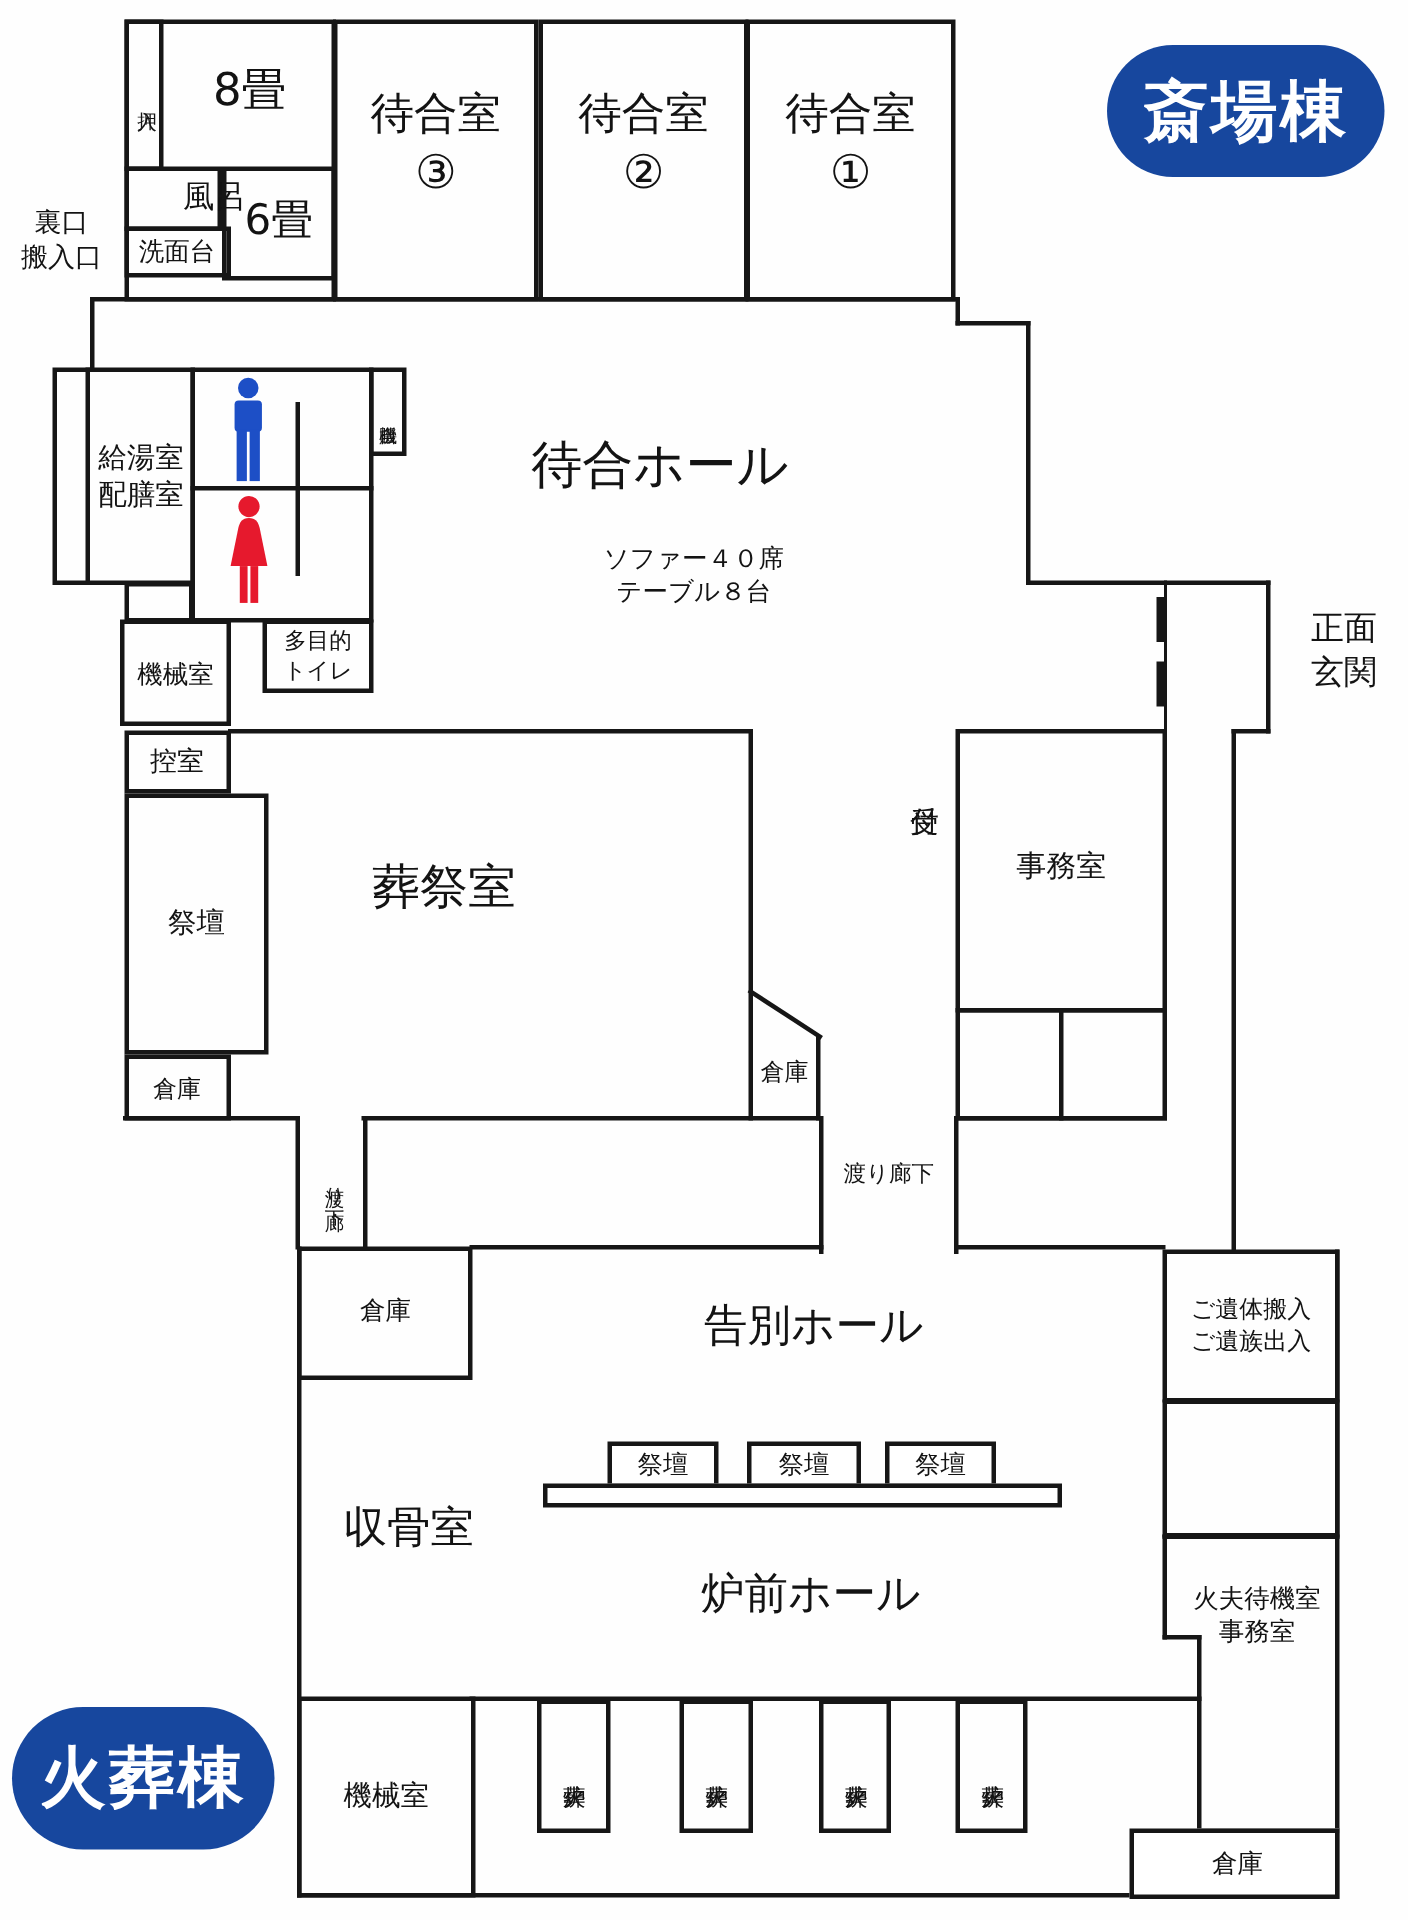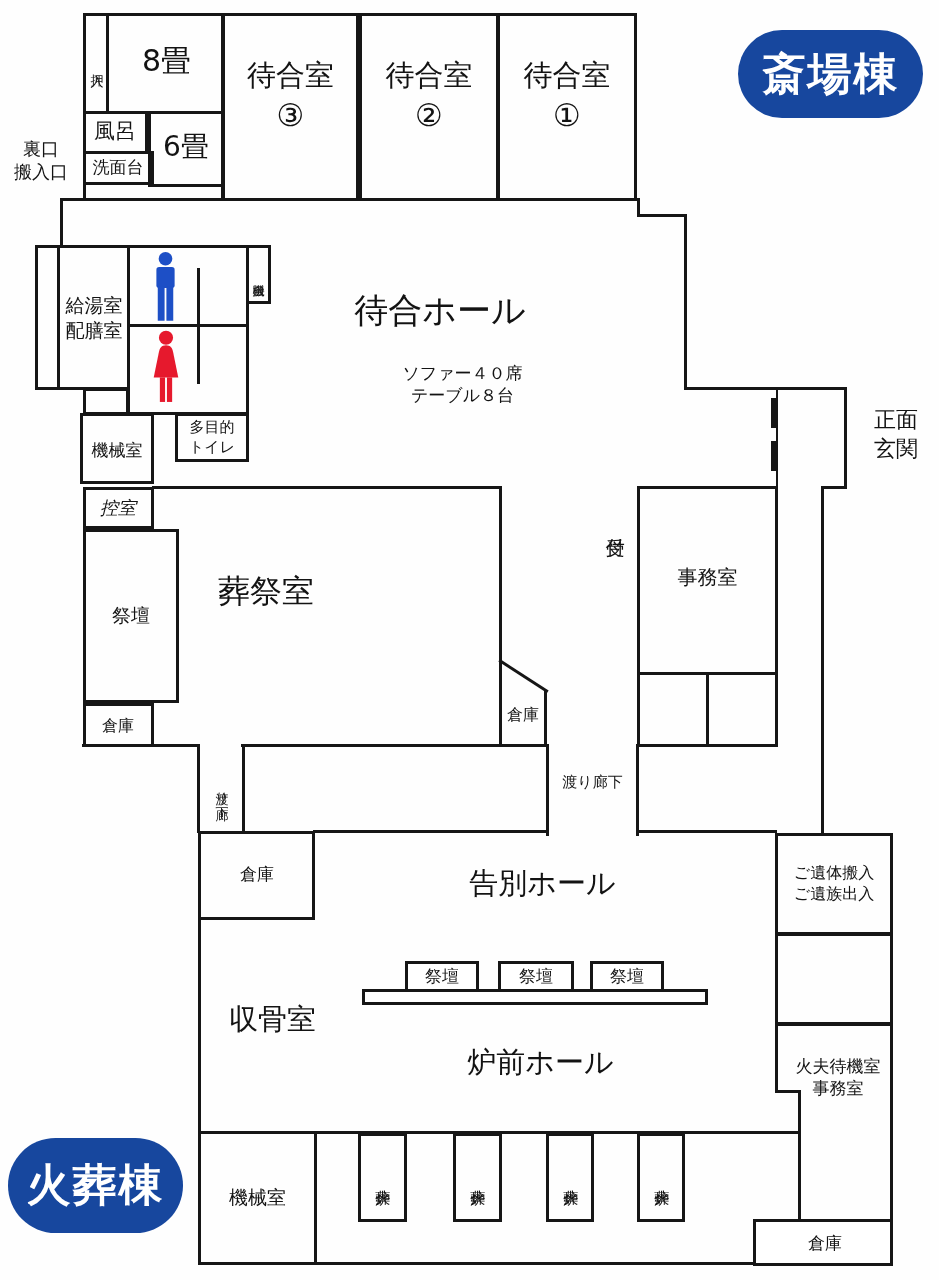--- a/index.html
+++ b/index.html
@@ -20,21 +20,21 @@
 </head>
 <body>
 
 <div class="plan">
 
   <div class="room" style="left:83px;top:13px;width:141px;height:188px;"></div>
   <div class="room" style="left:83px;top:13px;width:26px;height:101px;"></div>
   <div class="lbl vtext" style="left:84px;top:32px;width:24px;height:64px;font-size:13px;">押入</div>
   <div class="lbl" style="left:109px;top:30px;width:115px;height:60px;font-size:30px;">8畳</div>
   <div class="room" style="left:83px;top:111px;width:65px;height:43px;"></div>
-  <div class="lbl" style="left:86px;top:117px;width:58px;height:30px;font-size:21px;">風呂</div>
+  <div class="lbl" style="left:86px;top:117px;width:58px;height:30px;font-size:21px;padding-left:28px;">風呂</div>
   <div class="room" style="left:83px;top:151px;width:71px;height:34px;"></div>
   <div class="lbl" style="left:84px;top:156px;width:68px;height:24px;font-size:17px;font-family:Liberation Serif, serif;">洗面台</div>
   <div class="room" style="left:148px;top:111px;width:76px;height:76px;"></div>
   <div class="lbl" style="left:150px;top:122px;width:72px;height:50px;font-size:28px;">6畳</div>
 
   <div class="lbl" style="left:0px;top:128px;width:82px;height:64px;font-size:18px;">裏口
 搬入口</div>
 
   <div class="room" style="left:222px;top:13px;width:137px;height:188px;"></div>
   <div class="lbl" style="left:224px;top:48px;width:133px;height:96px;font-size:29px;flex-direction:column;">
@@ -104,29 +104,29 @@
   <div class="lbl vtext" style="left:247px;top:249px;width:22px;height:52px;font-size:12px;">自販機</div>
 
   <div class="room" style="left:83px;top:388px;width:46px;height:27px;"></div>
   <div class="room" style="left:80px;top:413px;width:74px;height:71px;"></div>
   <div class="lbl" style="left:82px;top:438px;width:70px;height:24px;font-size:17px;">機械室</div>
   <div class="room" style="left:175px;top:413px;width:74px;height:49px;"></div>
   <div class="lbl" style="left:177px;top:416px;width:70px;height:43px;font-size:15px;">多目的
 トイレ</div>
 
   <div class="room" style="left:83px;top:487px;width:71px;height:42px;"></div>
-  <div class="lbl" style="left:85px;top:495px;width:66px;height:26px;font-size:18px;font-style:italic;">控室</div>
+  <div class="lbl" style="left:85px;top:495px;width:66px;height:26px;font-size:18px;">控室</div>
   <div class="room" style="left:83px;top:529px;width:96px;height:174px;"></div>
   <div class="lbl" style="left:85px;top:600px;width:92px;height:30px;font-size:19px;">祭壇</div>
   <div class="room" style="left:83px;top:703px;width:71px;height:44px;"></div>
   <div class="lbl" style="left:85px;top:714px;width:66px;height:24px;font-size:16px;">倉庫</div>
 
   <div class="wall" style="left:152px;top:486px;width:350px;height:3px;"></div>
   <div class="wall" style="left:499px;top:486px;width:3px;height:261px;"></div>
-  <div class="lbl" style="left:191px;top:570px;width:150px;height:44px;font-size:32px;">葬祭室</div>
+  <div class="lbl" style="left:221px;top:570px;width:150px;height:44px;font-size:32px;">葬祭室</div>
 
   <div class="wall" style="left:82px;top:744px;width:118px;height:3px;"></div>
   <div class="wall" style="left:241px;top:744px;width:306px;height:3px;"></div>
   <div class="wall" style="left:636px;top:744px;width:142px;height:3px;"></div>
 
   <div class="wall" style="left:500px;top:659px;width:58px;height:3px;transform:rotate(33deg);transform-origin:left top;"></div>
   <div class="wall" style="left:544px;top:690px;width:3px;height:57px;"></div>
   <div class="lbl" style="left:500px;top:703px;width:46px;height:24px;font-size:16px;">倉庫</div>
 
   <div class="room" style="left:637px;top:486px;width:141px;height:189px;"></div>

